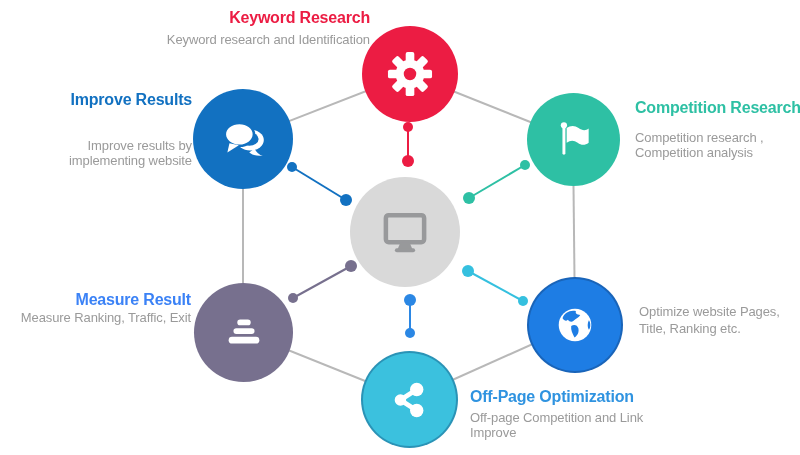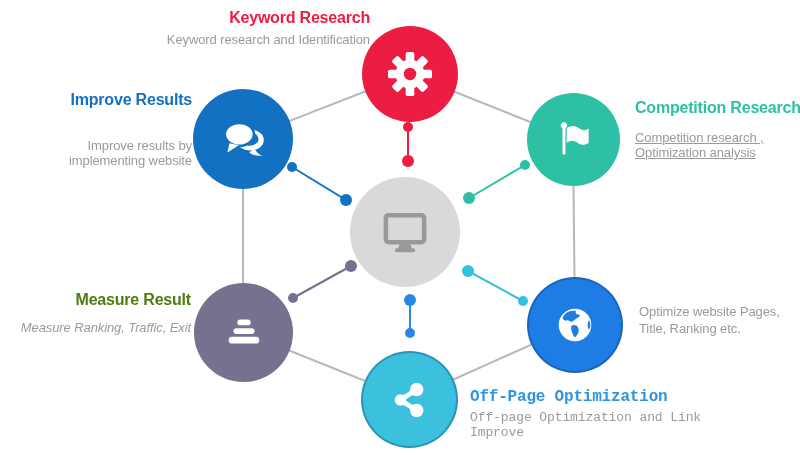--- a/index.html
+++ b/index.html
@@ -24,31 +24,31 @@
   .label .ttl{font-size:16px;font-weight:bold;letter-spacing:-0.2px;line-height:20px;white-space:nowrap;}
   .label .sub{font-size:13px;color:#9A9A9A;line-height:15px;letter-spacing:-0.1px;}
   .label .sub .line{display:block;white-space:nowrap;}
   .lb-right{text-align:right;}
   .lb-left{text-align:left;}
   .lb-keyword{right:430px;top:8px;}
   .lb-keyword .sub{margin-top:4px;}
   .lb-improve{right:608px;top:90px;}
   .lb-improve .sub{margin-top:28px;}
   .lb-competition{left:635px;top:90px;margin-top:8px;}
-  .lb-competition .sub{margin-top:12px;text-decoration:underline;}
+  .lb-competition .sub{margin-top:12px;}
   .lb-measure{right:609px;top:290px;}
-  .lb-measure .sub{margin-top:10px;line-height:16px;font-style:italic;}
+  .lb-measure .sub{line-height:16px;}
   .lb-onpage{left:619px;top:293px;}
   .lb-onpage .sub{margin-top:11px;line-height:16.5px;margin-left:20px;}
-  .lb-offpage{left:470px;top:387px;font-family:Liberation Mono, monospace;}
+  .lb-offpage{left:470px;top:387px;}
   .lb-offpage .sub{margin-top:3px;}
   .t-keyword{color:#EC1C43;}
   .t-improve{color:#1271C1;}
   .t-competition{color:#2EC0A4;}
-  .t-measure{color:#4d7c0f;}
+  .t-measure{color:#3b82f6;}
   .t-onpage{color:#2AB3E4;}
   .t-offpage{color:#2F93E0;}
 </style>
 </head>
 <body>
 
 <div class="stage">
 
   <svg class="wires" viewBox="0 0 800 455" aria-hidden="true">
 
@@ -187,35 +187,35 @@
     <div class="ttl t-keyword">Keyword Research</div>
     <div class="sub">
       <span class="line">Keyword research and Identification</span>
     </div>
   </div>
 
   <div class="label lb-left lb-competition">
     <div class="ttl t-competition">Competition Research</div>
     <div class="sub">
       <span class="line">Competition research ,</span>
-      <span class="line">Optimization analysis</span>
+      <span class="line">Competition analysis</span>
     </div>
   </div>
 
   <div class="label lb-left lb-onpage">
     <div class="sub">
       <span class="line">Optimize website Pages,</span>
       <span class="line">Title, Ranking etc.</span>
     </div>
   </div>
 
   <div class="label lb-left lb-offpage">
     <div class="ttl t-offpage">Off-Page Optimization</div>
     <div class="sub">
-      <span class="line">Off-page Optimization and Link</span>
+      <span class="line">Off-page Competition and Link</span>
       <span class="line">Improve</span>
     </div>
   </div>
 
   <div class="label lb-right lb-measure">
     <div class="ttl t-measure">Measure Result</div>
     <div class="sub">
       <span class="line">Measure Ranking, Traffic, Exit</span>
     </div>
   </div>

